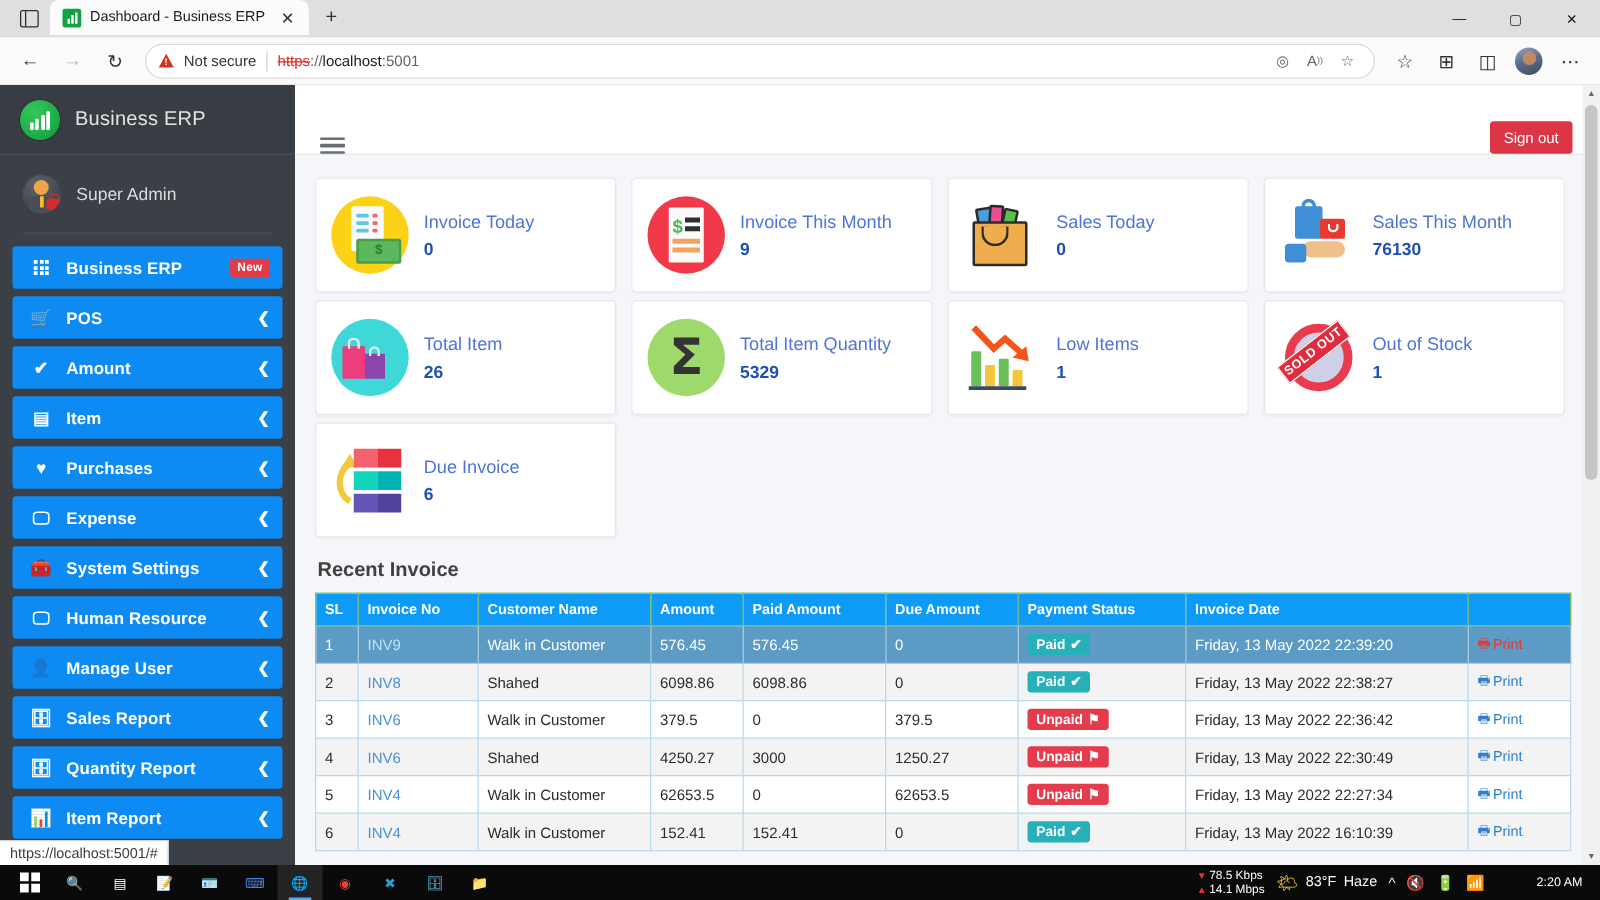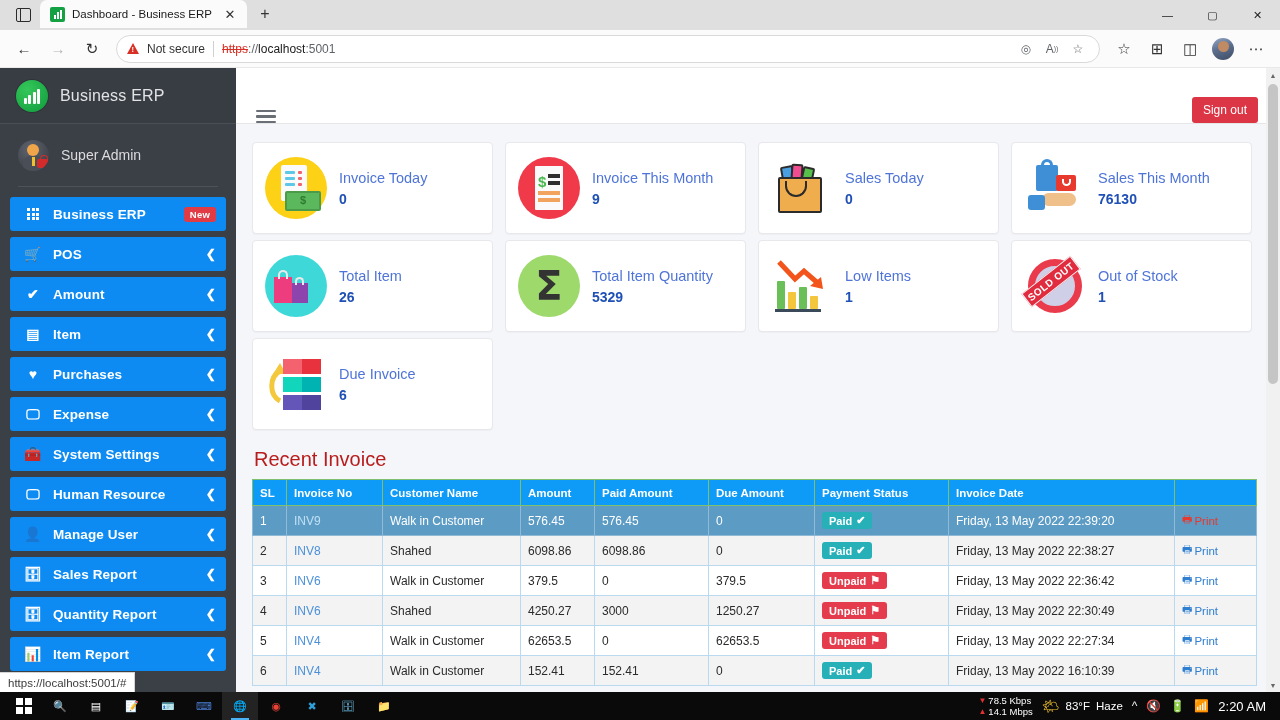--- a/index.html
+++ b/index.html
@@ -200,21 +200,21 @@
   .chartbars { position: absolute; left: 6px; bottom: 8px; display: flex; align-items: flex-end; gap: 3px; }
   .chartbars i { display: block; width: 8px; border-radius: 1px; }
   .chart-base { position: absolute; left: 4px; bottom: 5px; width: 46px; height: 3px; background: #3b4a5a; }
   .arrow-down { position: absolute; left: 6px; top: 4px; width: 50px; height: 32px; }
 
   .stack { position: absolute; left: 18px; top: 6px; display: flex; flex-direction: column; gap: 3px; }
   .stack i { display: block; width: 38px; height: 15px; }
   .curve-arrow { position: absolute; left: 2px; top: 8px; width: 18px; height: 46px; }
 
   
-  .rec-title { font-size: 20px; font-weight: 400; color: #b91c1c; margin: 18px 0 8px 2px; }
+  .rec-title { font-size: 16px; font-weight: 700; color: #404040; margin: 18px 0 8px 2px; }
   table.inv { width: 1004px; border-collapse: collapse; table-layout: fixed; font-size: 12px; }
   table.inv th {
     background: #0d9bf7; color: #fff; text-align: left; font-weight: 700;
     padding: 6px 7px; border: 1px solid #7fbf6e; font-size: 11.5px; height: 26px;
   }
   table.inv td {
     padding: 5px 7px; border: 1px solid #b9d9ef; color: #2b2b2b; height: 25px;
     overflow: hidden; white-space: nowrap;
   }
   table.inv tbody tr:nth-child(odd) { background: #fff; }
@@ -259,21 +259,21 @@
   .tb-ico.active::after { content: ""; position: absolute; bottom: 0; left: 9px; width: 18px; height: 2px; background: #4ab3f4; }
   .win-logo { display: grid; grid-template-columns: 7px 7px; grid-template-rows: 7px 7px; gap: 2px; }
   .win-logo span { background: #fff; display: block; }
   .tb-right-area { margin-left: auto; display: flex; align-items: center; gap: 9px; padding-right: 8px; }
   .net-speed { display: flex; flex-direction: column; font-size: 9.5px; line-height: 11px; color: #fff; }
   .net-speed span { display: flex; gap: 2px; align-items: center; }
   .net-arrow { color: #e03232; font-size: 8px; }
   .weather { display: flex; align-items: center; gap: 6px; font-size: 11.5px; }
   .sun-ico { color: #f2c12e; font-size: 14px; }
   .tray-ico { font-size: 12px; color: #e8e8e8; }
-  .clock { font-size: 13px; }
+  .clock { font-size: 10px; margin-left: 32px; }
 </style>
 </head>
 <body>
 
 <div class="browser">
 
   <div class="tabstrip">
     <div class="tabstrip-left-btn">
       <div class="sq-icon"></div>
     </div>

